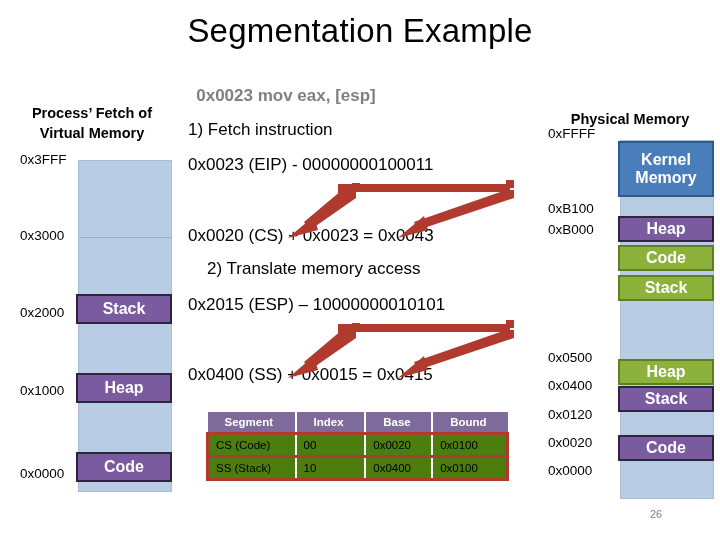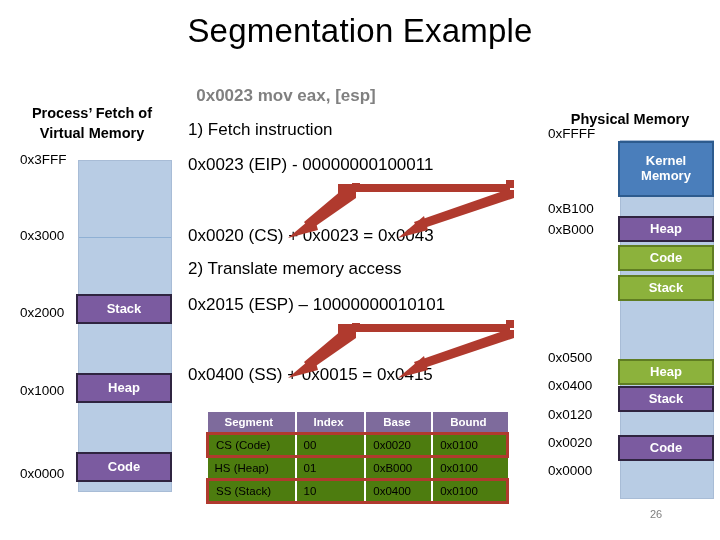--- a/index.html
+++ b/index.html
@@ -60,21 +60,21 @@
     border: 1px solid #a8bcd6;
   }
   #vm-col  { left: 78px;  top: 160px; width: 92px;  height: 330px; }
   #pm-col  { left: 620px; top: 140px; width: 92px;  height: 357px; }
 
   .mem-block {
     position: absolute;
     left: -1px;
     box-sizing: border-box;
     color: #ffffff;
-    font-size: 13px;
+    font-size: 16px;
     font-weight: bold;
     text-align: center;
     display: flex;
     align-items: center;
     justify-content: center;
     line-height: 1.15;
   }
   .blk-purple { background: #7b5ba0; border: 2px solid #2f2440; }
   .blk-green  { background: #8cb23c; border: 2px solid #5f7d22; }
   .blk-blue   { background: #4a7ebb; border: 2px solid #2d5b8e; }
@@ -226,21 +226,21 @@
     <div class="addr addr-right" style="top: 378px;">0x0400</div>
     <div class="addr addr-right" style="top: 407px;">0x0120</div>
     <div class="addr addr-right" style="top: 435px;">0x0020</div>
     <div class="addr addr-right" style="top: 463px;">0x0000</div>
   </div>
 
 <div id="explanation-lines">
     <div class="mid-line" style="top: 120px;">1) Fetch instruction</div>
     <div class="mid-line" style="top: 155px;">0x0023 (EIP) -  00000000100011</div>
     <div class="mid-line" style="top: 226px;">0x0020 (CS) + 0x0023 = 0x0043</div>
-    <div class="mid-line" style="top: 259px;">2) Translate memory access</div>
+    <div class="mid-line" style="top: 259px; margin-left: 19px;">2) Translate memory access</div>
     <div class="mid-line" style="top: 295px;">0x2015 (ESP) – 10000000010101</div>
     <div class="mid-line" style="top: 365px;">0x0400 (SS) + 0x0015 = 0x0415</div>
   </div>
 
 <div id="arrow-groups">
     <div class="arrow-group" style="top: 178px;">
       <svg width="260" height="66" viewBox="0 0 260 66" xmlns="http://www.w3.org/2000/svg">
         <g fill="none" stroke="#b03a2e" stroke-width="8" stroke-linecap="butt" stroke-linejoin="miter">
           <path d="M72 16 L72 6"></path>
           <path d="M76 10 L240 10"></path>
@@ -286,26 +286,20 @@
       <th>Bound</th>
     </tr>
   </thead>
   <tbody id="segment-table-body">
       <tr class="row-highlight">
         <td>CS (Code)</td>
         <td>00</td>
         <td>0x0020</td>
         <td>0x0100</td>
       </tr>
-      <tr>
-        <td>HS (Heap)</td>
-        <td>01</td>
-        <td>0xB000</td>
-        <td>0x0100</td>
-      </tr>
       <tr class="row-highlight">
         <td>SS (Stack)</td>
         <td>10</td>
         <td>0x0400</td>
         <td>0x0100</td>
       </tr>
     </tbody>
 </table>
 
 <div id="page-number">26</div>

